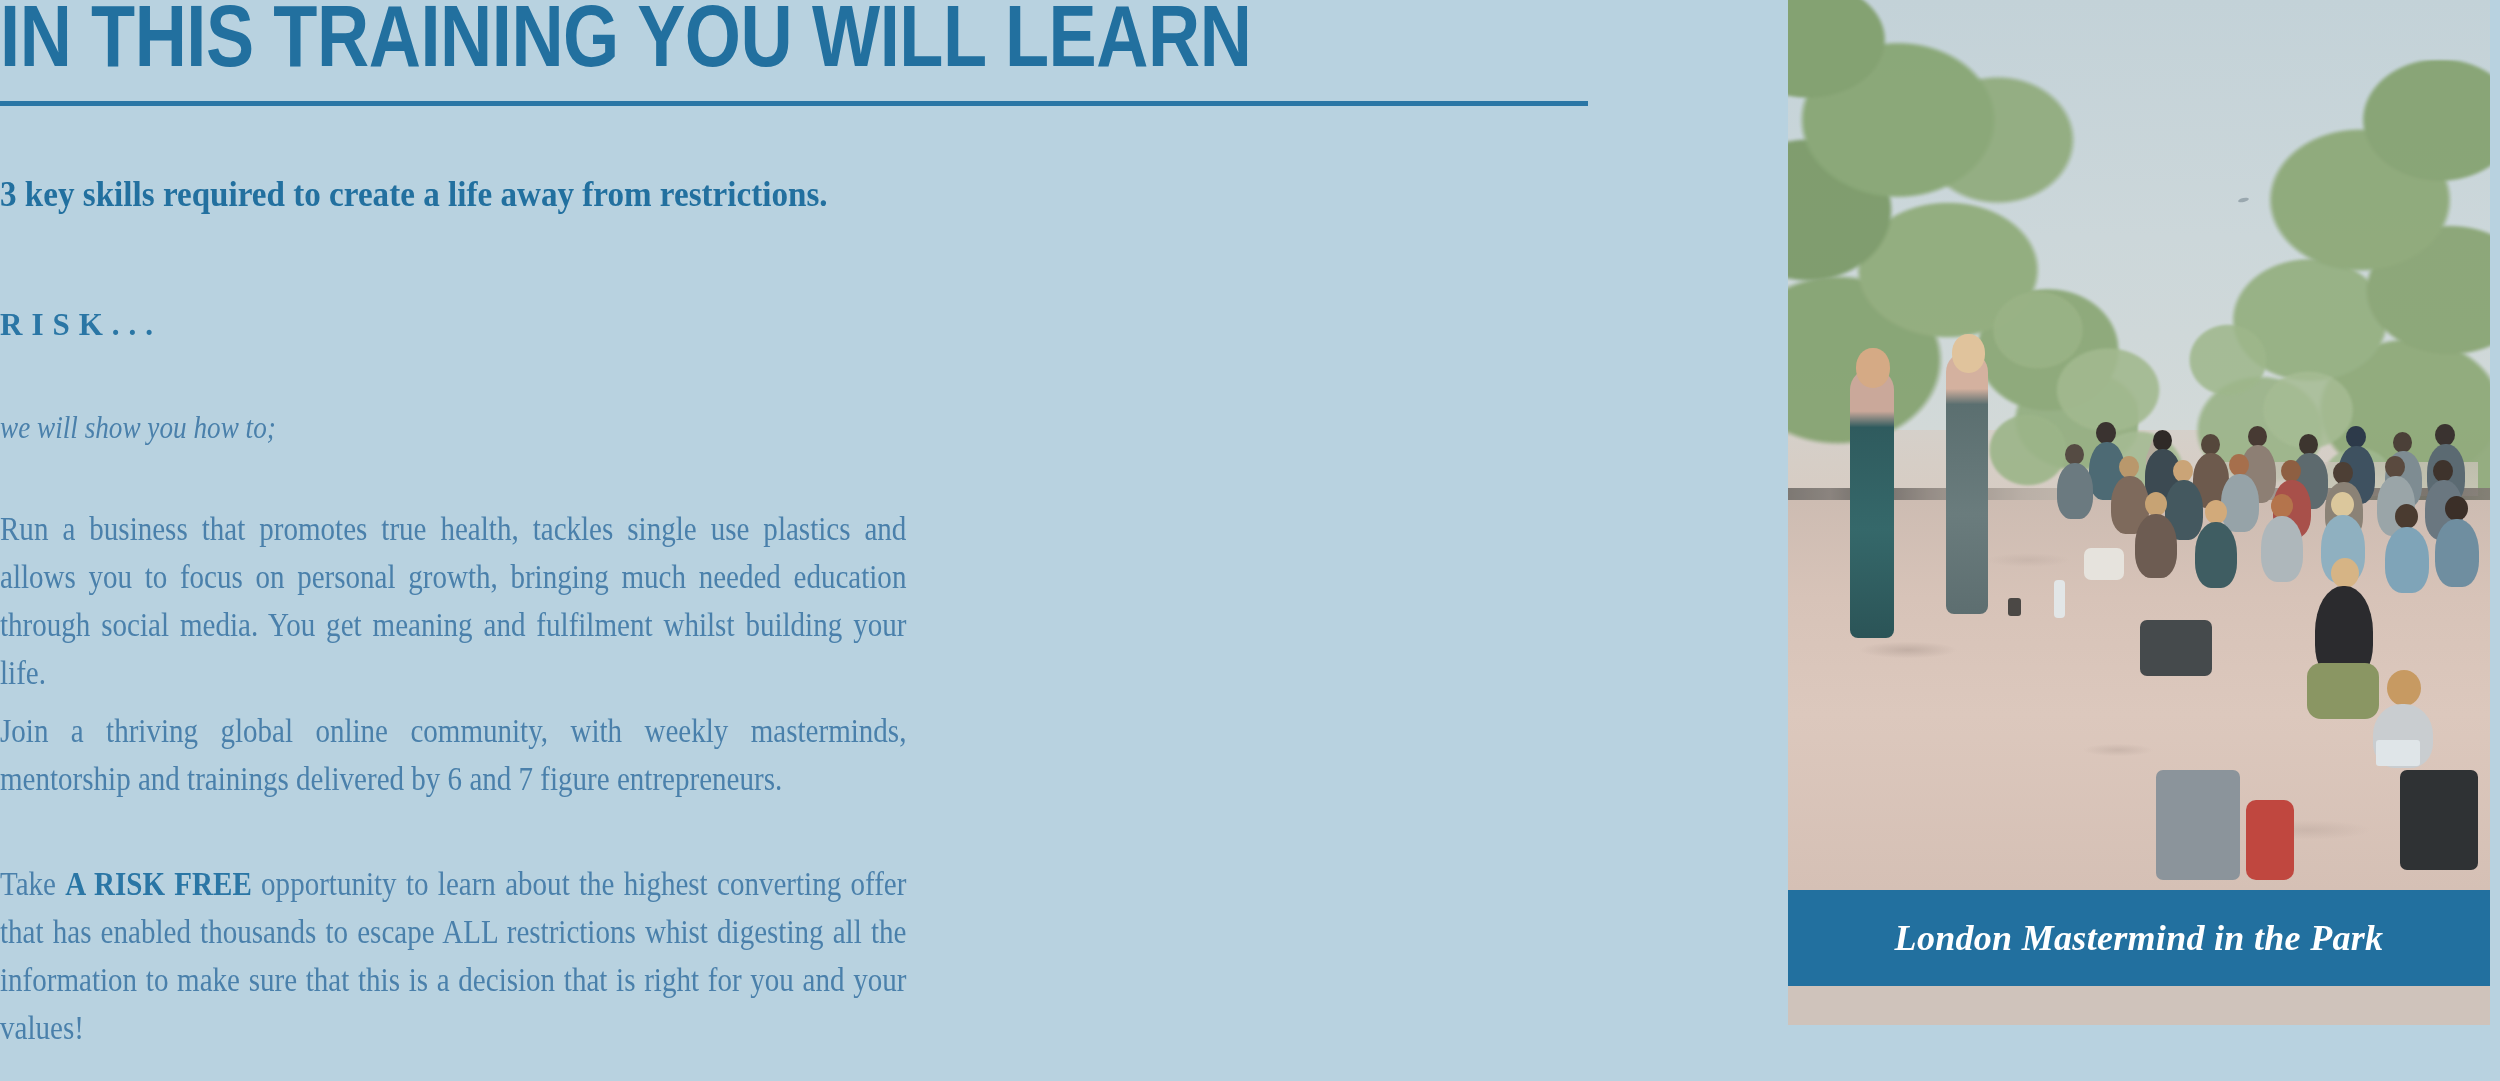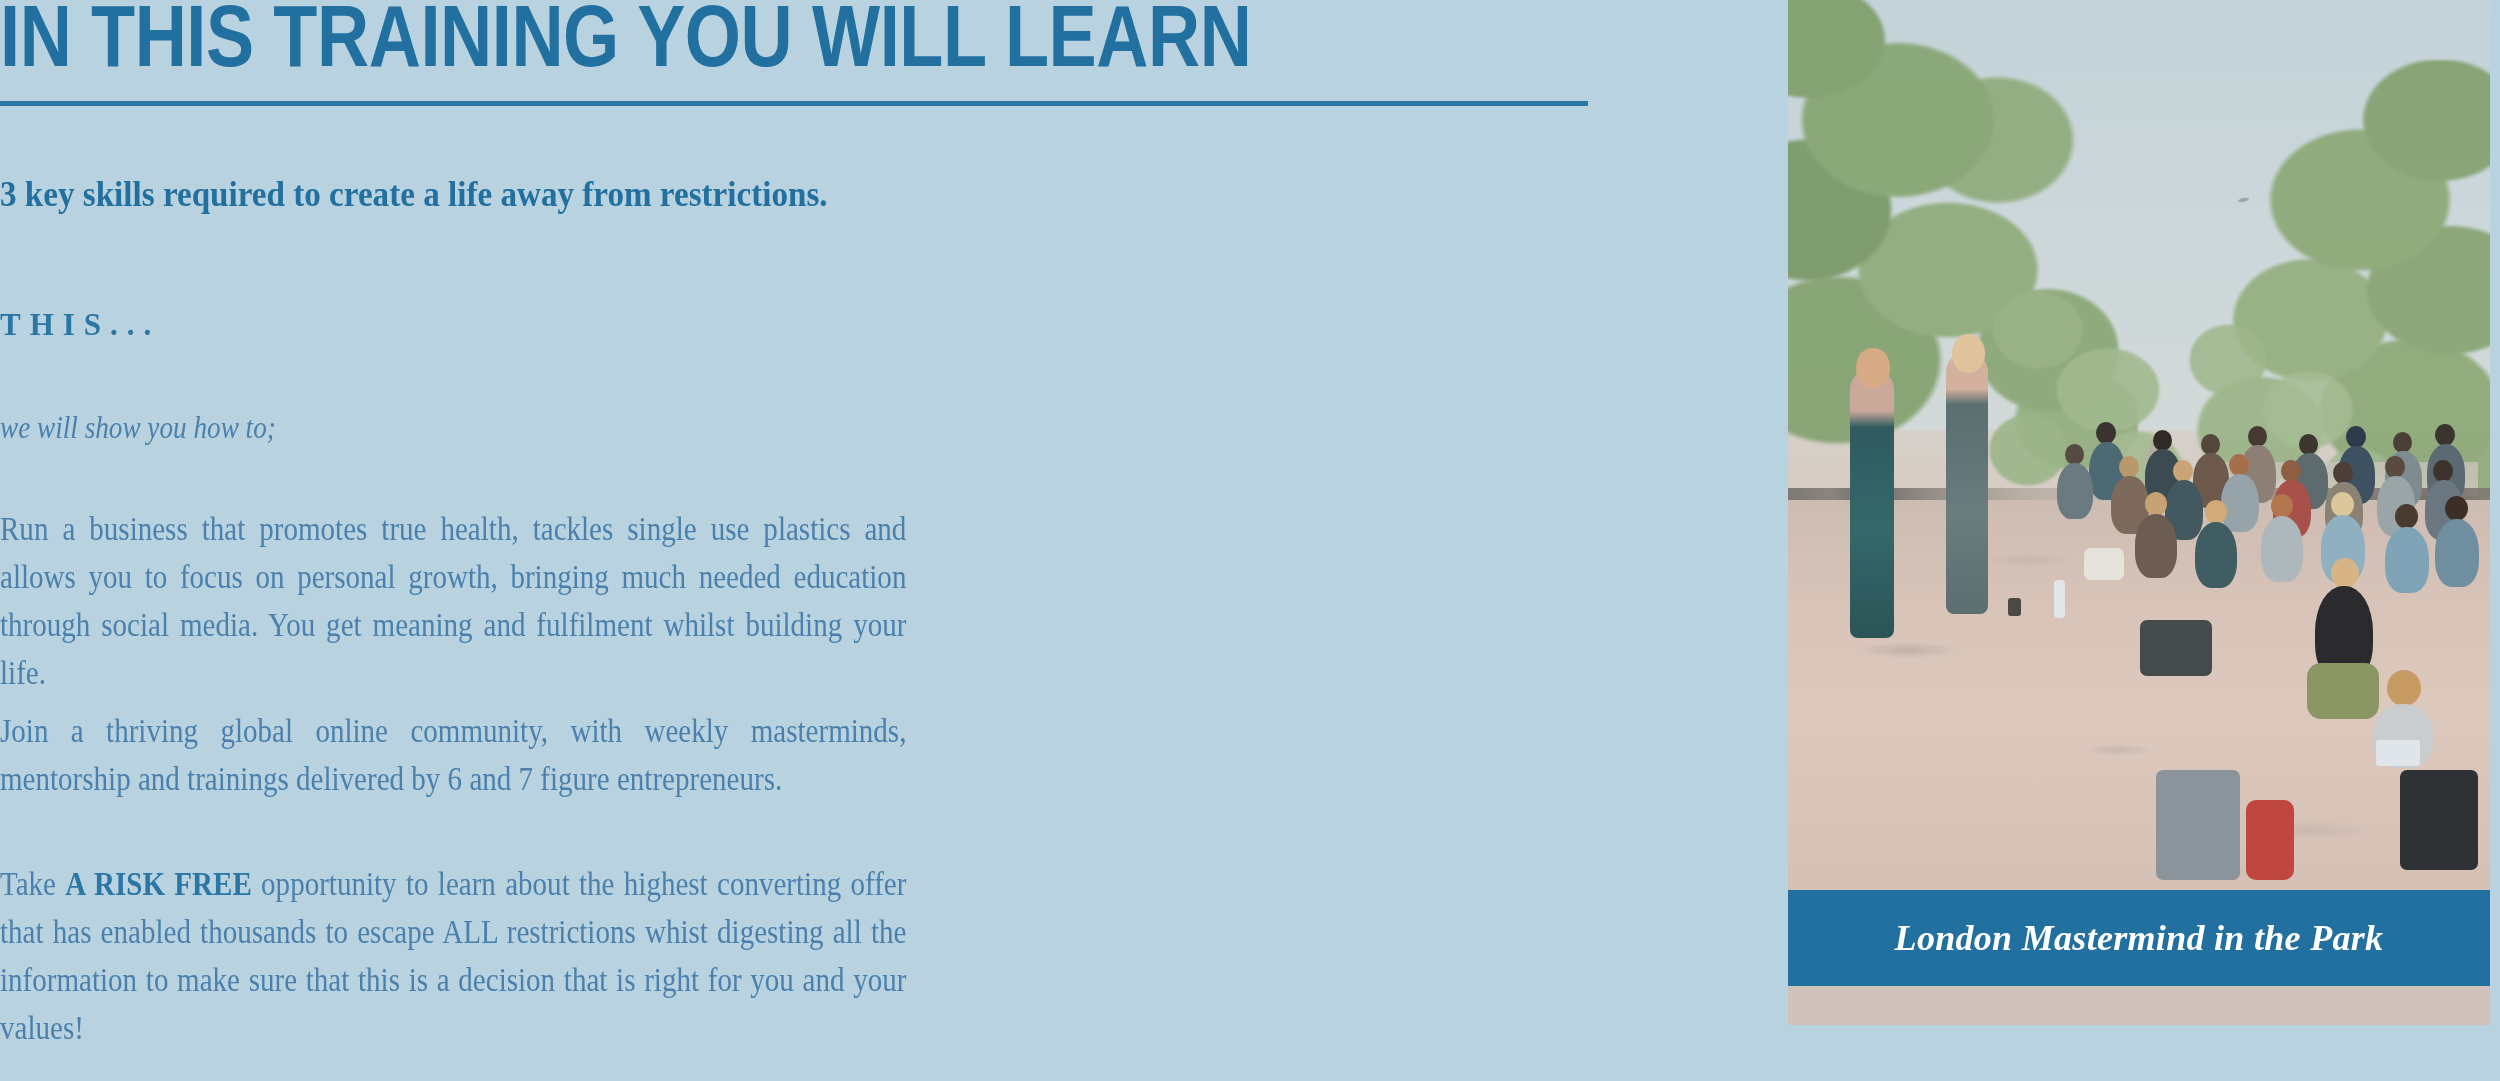--- a/index.html
+++ b/index.html
@@ -347,21 +347,21 @@
 <div class="page">
 
   <div class="content">
 
     <h1 class="headline">IN THIS TRAINING YOU WILL LEARN</h1>
 
     <div class="rule"></div>
 
     <h2 class="subhead">3 key skills required to create a life away from restrictions.</h2>
 
-    <p class="plus">THIS...</p>
+    <p class="plus">RISK...</p>
 
     <p class="leadin">we will show you how to;</p>
 
     <p class="para para-1">Run a business that promotes true health, tackles single use plastics and allows you to focus on personal growth, bringing much needed education through social media. You get meaning and fulfilment whilst building your life.</p>
 
     <p class="para para-2">Join a thriving global online community, with weekly masterminds, mentorship and trainings delivered by 6 and 7 figure entrepreneurs.</p>
 
     <p class="para para-3"><span>Take </span><b>A RISK FREE</b><span> opportunity to learn about the highest converting offer that has enabled thousands to escape ALL restrictions whist digesting all the information to make sure that this is a decision that is right for you and your values!</span></p>
 
   </div>

